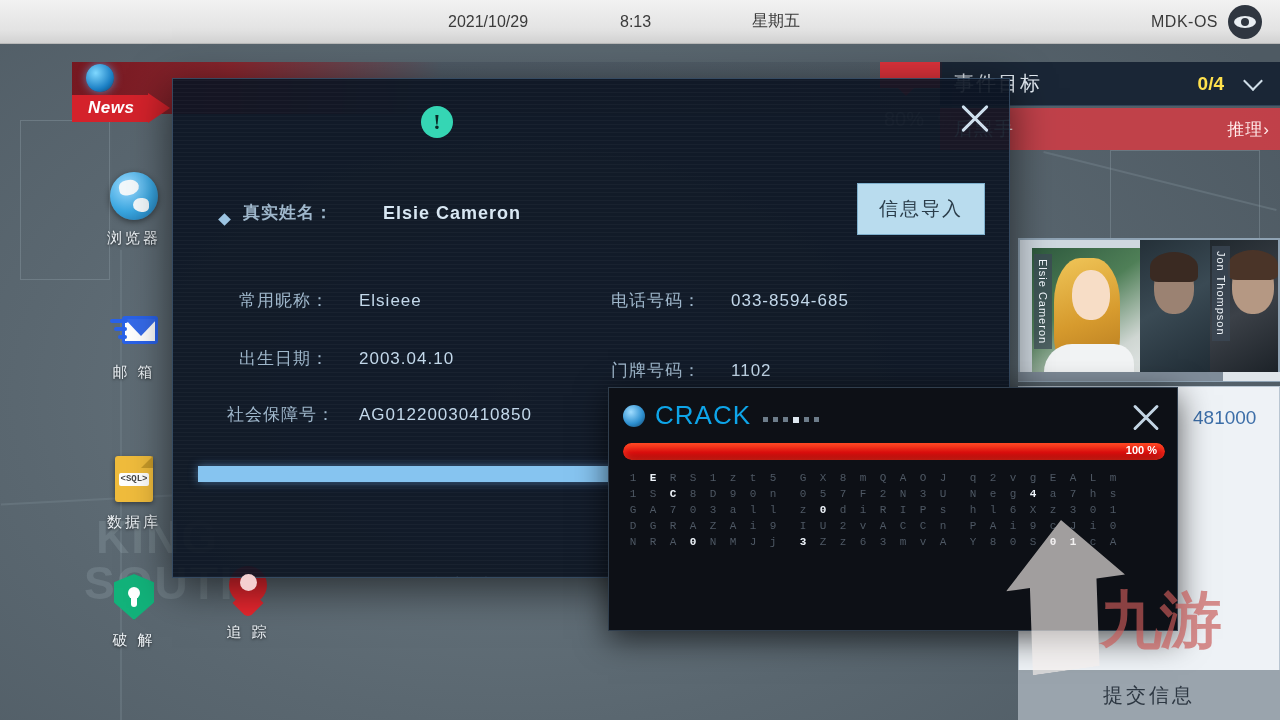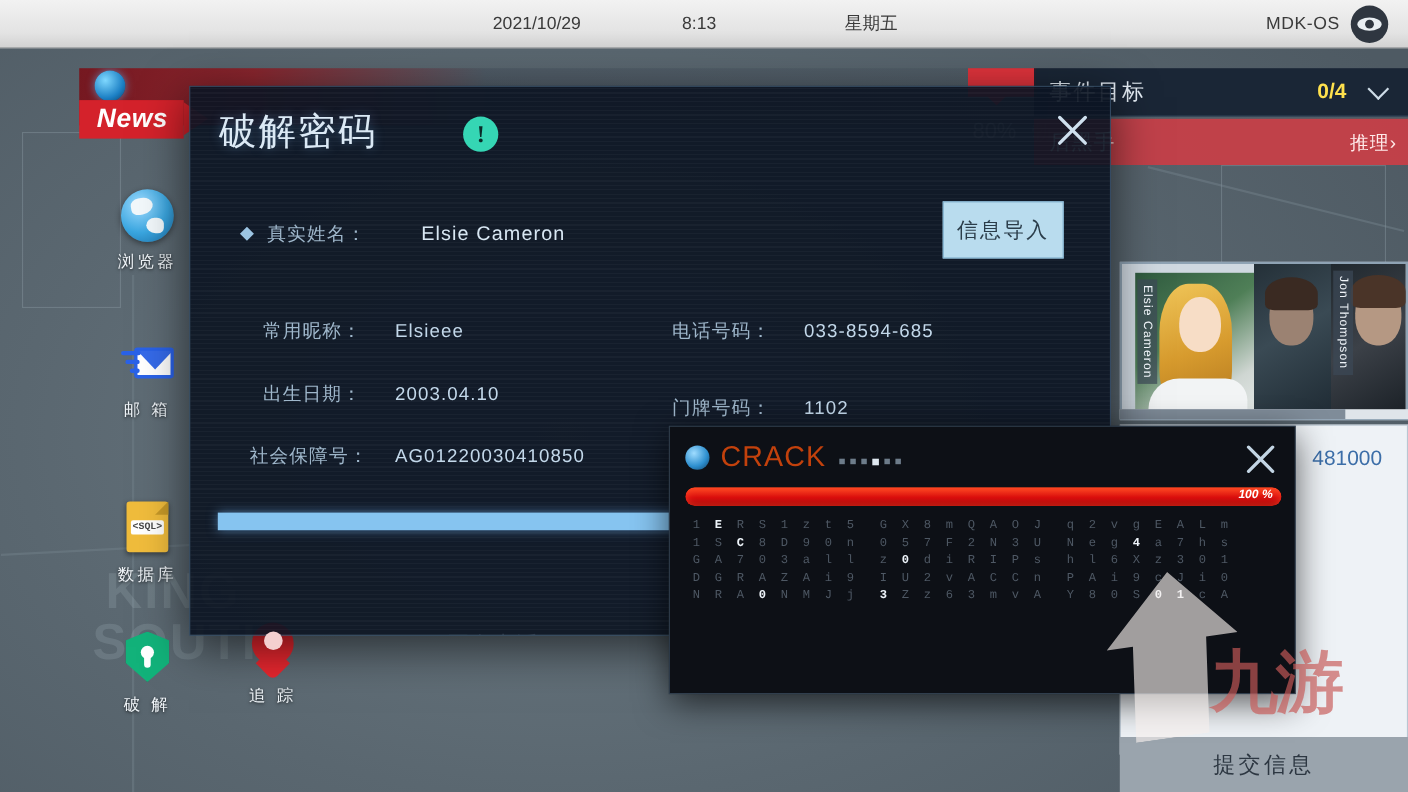--- a/index.html
+++ b/index.html
@@ -26,21 +26,21 @@
 
   
   #topbar{
     position:absolute; left:0; top:0; width:1280px; height:44px;
     background:linear-gradient(#f2f2f2,#e3e3e3 70%,#d2d2d2);
     border-bottom:1px solid #b9b9b9;
     display:flex; align-items:center; color:#3a3a3a; font-size:16px;
   }
   #topbar .tb-date{ position:absolute; left:448px; }
   #topbar .tb-time{ position:absolute; left:620px; }
-  #topbar .tb-day { position:absolute; left:752px;margin-left:16px; }
+  #topbar .tb-day { position:absolute; left:752px; }
   #topbar .tb-os  { position:absolute; right:62px; letter-spacing:.5px; }
   #topbar .tb-logo{
     position:absolute; right:18px; width:34px; height:34px; border-radius:50%;
     background:#2f3640; display:flex; align-items:center; justify-content:center;
   }
   #topbar .tb-logo .eye{
     width:22px; height:12px; border-radius:50%/50%;
     background:#e9eef2; position:relative;
   }
   #topbar .tb-logo .eye:after{
@@ -60,21 +60,21 @@
     box-shadow:0 0 8px rgba(90,190,255,.6);
   }
   #newsbar .nb-text{
     color:#dfe7ee; font-size:19px; margin-top:2px; white-space:nowrap;
     text-shadow:0 1px 2px rgba(0,0,0,.6);
   }
   #newsflag{
     position:absolute; left:72px; top:93px; height:30px; display:flex; align-items:center;
   }
   #newsflag .nf-red{
-    background:#d4222b; color:#fff; font-weight:bold; font-size:24px;
+    background:#d4222b; color:#fff; font-weight:bold; font-size:17px;
     padding:3px 14px 4px 16px; font-style:italic; letter-spacing:.5px;
   }
   #newsflag .nf-tail{
     width:0; height:0; border-left:22px solid #d4222b;
     border-top:15px solid transparent; border-bottom:15px solid transparent;
   }
 
   
   .dock-item{ position:absolute; width:92px; text-align:center; }
   .dock-item .di-label{
@@ -184,28 +184,28 @@
   }
   #dlg-close:before,#dlg-close:after{
     content:""; position:absolute; left:6px; top:22px; width:36px; height:3px;
     background:#cfe0ee; border-radius:2px;
   }
   #dlg-close:before{ transform:rotate(45deg); }
   #dlg-close:after { transform:rotate(-45deg); }
 
   .fld{ position:absolute; color:#9fb7cb; font-size:17px; letter-spacing:1px; }
   .fld .v{ color:#c9dced; }
-  #row-name{ left:47px; top:122px; display:flex; align-items:center; }
+  #row-name{ left:47px; top:122px; display:flex; align-items:flex-end;font-weight:bold; }
   #row-name .diamond{
     width:9px; height:9px; background:#9cc4e2; transform:rotate(45deg); margin-right:14px;
   }
   #row-name .k{ width:140px; }
   #row-name .v{ color:#d8e7f3; font-size:18px; }
   #import-btn{
-    position:absolute; left:857px; top:183px; width:110px; height:52px;
+    position:absolute; left:857px; top:183px; width:128px; height:52px;
     background:#b9dcee; border:1px solid #7fb0cd;
     color:#2b3d4a; font-size:19px; letter-spacing:2px;
     display:flex; align-items:center; justify-content:center; cursor:pointer;
   }
 
   .grid-fld{ position:absolute; color:#9fb7cb; font-size:17px; letter-spacing:1px; }
   .grid-fld .k{ display:inline-block; width:120px; }
   .grid-fld .v{ color:#c3d8ea; }
 
   #blue-bar{
@@ -223,21 +223,21 @@
     background:#0d1016;
     border:1px solid rgba(130,170,205,.30);
     box-shadow:0 8px 30px rgba(0,0,0,.65);
     overflow:hidden;
   }
   #cp-head{ position:absolute; left:14px; top:12px; display:flex; align-items:center; }
   #cp-globe{
     width:22px; height:22px; border-radius:50%; margin-right:10px;
     background:radial-gradient(circle at 36% 32%, #9fdcff, #2d8fcf 58%, #123f63);
   }
-  #cp-title{ color:#c2410c; font-size:26px; letter-spacing:1px; }
+  #cp-title{ color:#0ea5e9; font-size:26px; letter-spacing:1px; }
   #cp-dots{ display:flex; align-items:center; margin-left:12px; gap:5px; margin-top:8px; }
   #cp-dots i{ width:5px; height:5px; background:#6d7c8a; display:block; }
   #cp-dots i.on{ background:#dfe8f0; width:6px; height:6px; }
   #cp-close{ position:absolute; right:10px; top:8px; width:42px; height:42px; cursor:pointer; }
   #cp-close:before,#cp-close:after{
     content:""; position:absolute; left:4px; top:20px; width:34px; height:3px;
     background:#c3d5e4; border-radius:2px;
   }
   #cp-close:before{ transform:rotate(45deg); }
   #cp-close:after { transform:rotate(-45deg); }
@@ -505,21 +505,20 @@
 
 <div id="info-card">
   <div class="ic-row" id="ic-ssn">481000</div>
   <div class="ic-row" id="ic-addr">•门牌号码:1102</div>
   <div class="ic-row" id="ic-cont">联...信息</div>
 </div>
 <div id="submit-btn">提交信息</div>
 
 <div id="maindlg">
   <div class="scan"></div>
-  <div id="dlg-title">破解密码</div>
   <div id="dlg-badge">!</div>
   <div id="dlg-close"></div>
 
   <div class="fld" id="row-name">
     <div class="diamond"></div>
     <div class="k">真实姓名：</div>
     <div class="v">Elsie Cameron</div>
   </div>
 
   <div class="grid-fld" style="left:66px;top:210px">
@@ -552,21 +551,21 @@
         <i></i>
         <i></i>
         <i class="on"></i>
         <i></i>
         <i></i>
       </div>
   </div>
   <div id="cp-close"></div>
 
   <div id="cp-progress">
-    <div class="fill" style="width: 100%; font-style: italic;">
+    <div class="fill" style="width: 100%;">
       <div id="cp-pct">100 %</div>
     </div>
   </div>
 
   <div id="cp-grid">
       <div class="g-row">
         <span>1</span>
         <span class="hi">E</span>
         <span>R</span>
         <span>S</span>

